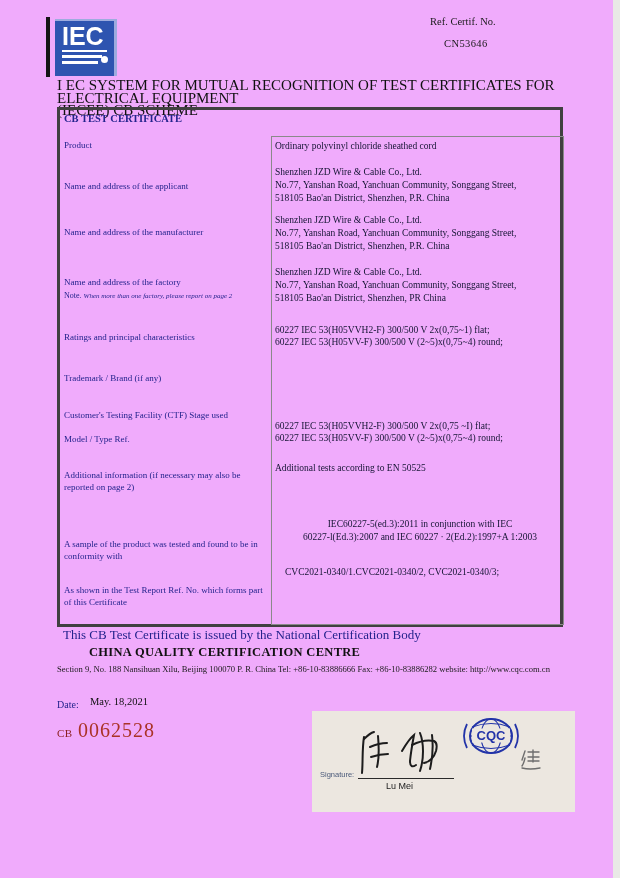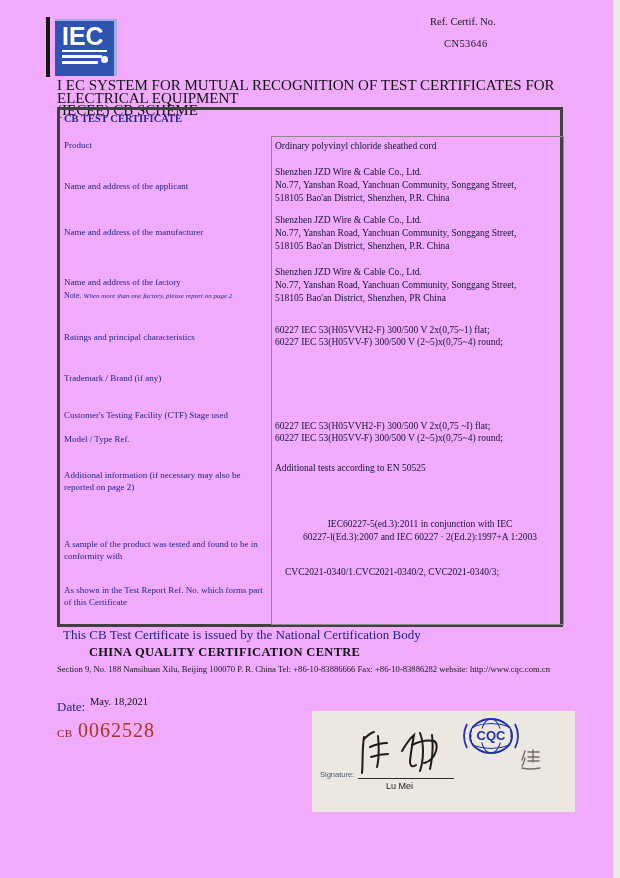--- a/index.html
+++ b/index.html
@@ -35,21 +35,21 @@
   .cert-title { font-size:10.5px; font-weight:bold; color:#23238c; }
 
   .label { font-size:9px; line-height:11.5px; color:#23238c; }
   .note  { font-size:8px; color:#23238c; }
   .note i{ font-size:7px; }
   .value { font-size:9.5px; line-height:13px; color:#141433; }
 
   .issued  { font-size:13px; color:#23238c; }
   .ncb-name{ font-size:12.5px; font-weight:bold; color:#111111; letter-spacing:0.3px;margin-left:32px; }
   .ncb-addr{ font-size:8.6px; color:#1a1a1a; }
-  .date-lb { font-size:13px; color:#23238c;font-family:Liberation Serif, serif; }
+  .date-lb { font-size:10px; color:#23238c;font-family:Liberation Serif, serif; }
   .date-vl { font-size:10.5px; color:#111111; }
   .cb-pre  { font-size:11px; color:#8b2020; letter-spacing:0.5px; }
   .cb-num  { font-size:20px; color:#aa3326; letter-spacing:1px; }
 
   .sig-panel { background:#ece7e0; }
   .sig-label { font-family:"Liberation Sans","DejaVu Sans",sans-serif; font-size:7.5px; color:#4a5a7a; }
   .sig-line  { background:#2a2a2a; height:1px; }
   .sig-name  { font-family:"Liberation Sans","DejaVu Sans",sans-serif; font-size:9px; color:#222222; }
 </style>
 </head>

